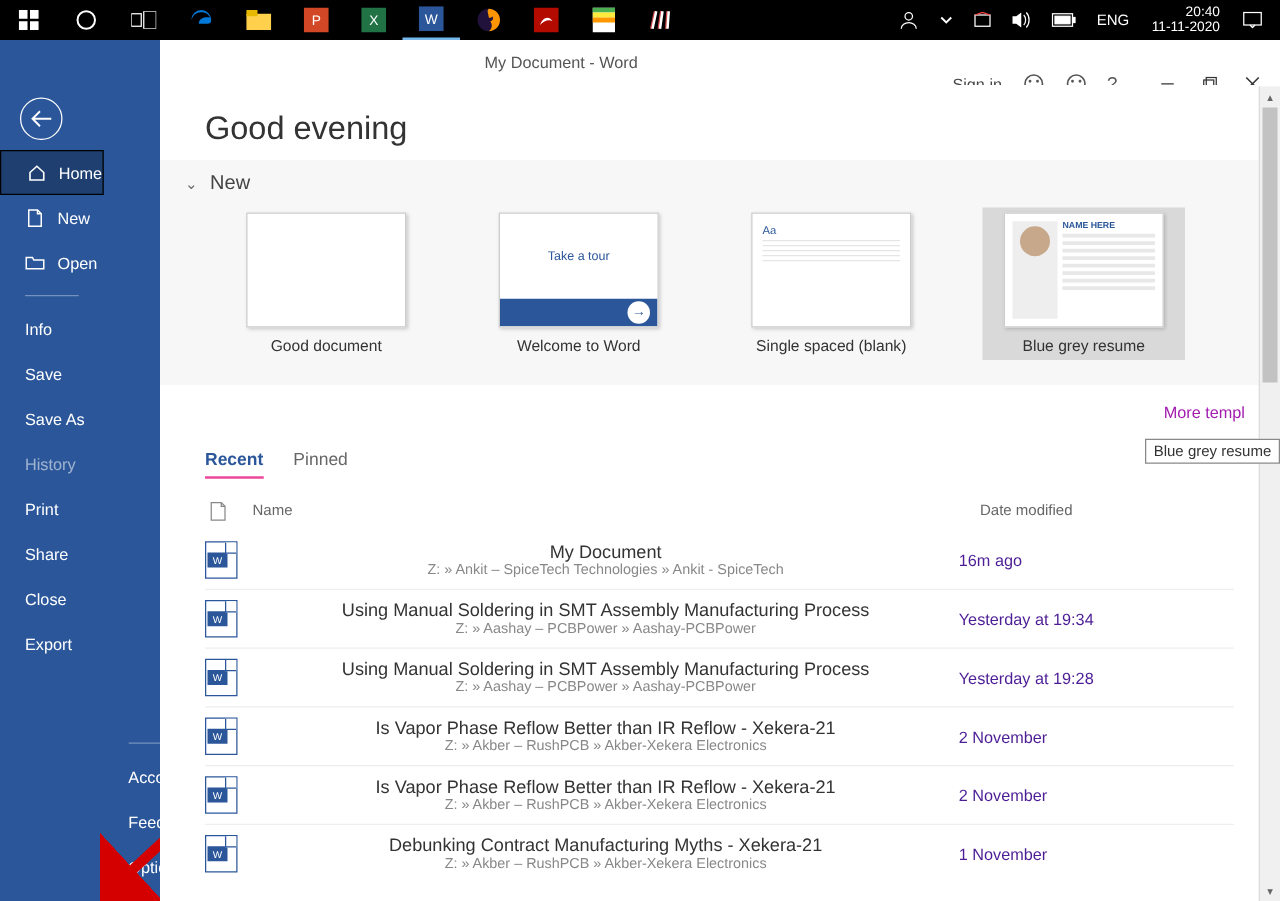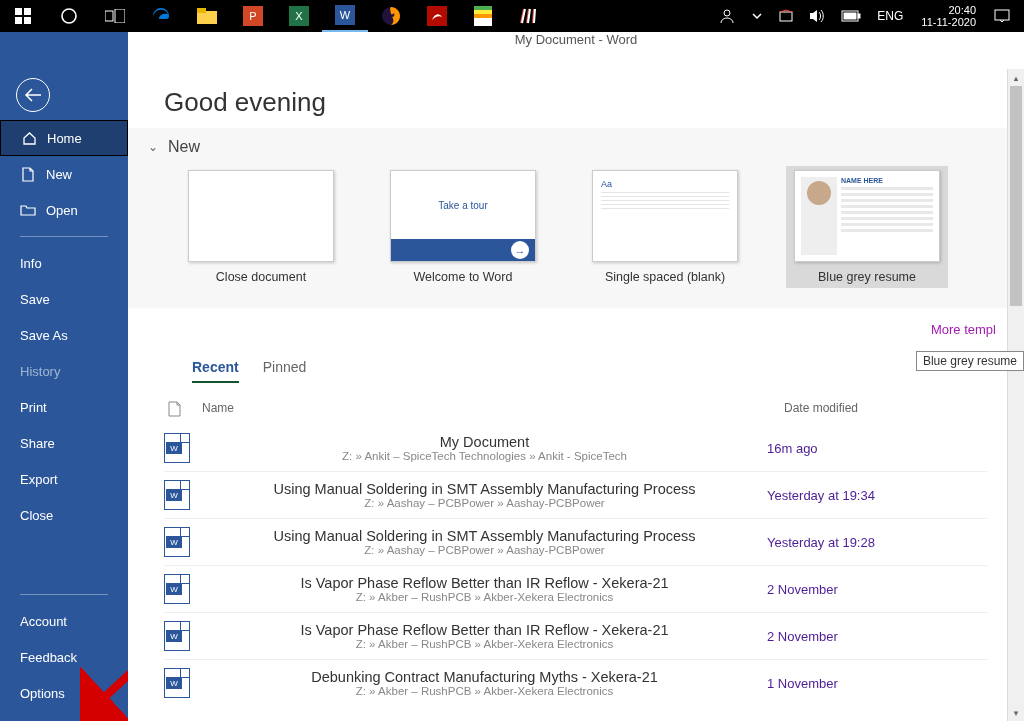--- a/index.html
+++ b/index.html
@@ -32,21 +32,21 @@
 
   
   .app {
     position: relative;
     width: 1024px; height: 689px; background: #fff; display: flex;
   }
 
   
   .sidebar {
     width: 128px; height: 100%; background: #2b579a; color: #fff;
-    display: flex; flex-direction: column; font-size: 13px;
+    display: flex; flex-direction: row; font-size: 13px;
     padding-top: 48px;
   }
   .back-btn {
     width: 34px; height: 34px; border: 1px solid #fff; border-radius: 50%;
     display:flex; align-items:center; justify-content:center;
     position: absolute; top: 46px; left: 16px;
   }
   .side-group { margin-top: 40px; }
   .side-item {
     display: flex; align-items: center; height: 36px; padding-left: 20px; gap: 10px;
@@ -64,21 +64,20 @@
   }
 
   
   .main {
     flex: 1; height: 100%; display: flex; flex-direction: column; background: #fff; position: relative;
   }
   .titlebar {
     height: 36px; display: flex; align-items: center; padding: 0 8px;
     color: #444; font-size: 13px;
     border-bottom: 1px solid transparent;
-    flex-direction: column;
   }
   .titlebar .title-center { flex:1; text-align:center; color:#555; }
   .titlebar .title-right { display:flex; align-items:center; gap:16px;margin-top:35px; }
   .win-ctrl { display:flex; gap:6px; margin-left: 10px; }
   .win-ctrl div { width:28px; height:28px; display:flex; align-items:center; justify-content:center; color:#333; }
 
   .content-scroll {
     flex:1; overflow-y: hidden; background:#fff; position:relative;
     border-top: 1px solid #fff;
     display:flex; flex-direction:column;
@@ -93,21 +92,21 @@
   }
 
   
   .new-section { background:#f7f7f7; padding: 10px 20px 20px 16px; margin-right:17px; }
   .new-head { display:flex; align-items:center; gap:10px; color:#444; font-size:16px; margin-bottom:10px; padding-left: 4px; }
   .new-head .chev { font-size:12px; color:#666; }
   .templates { display:flex; gap: 40px; padding-left: 36px; }
   .tpl { width:162px; display:flex; flex-direction:column; align-items:center; gap:8px; padding:4px; }
   .tpl.selected { background:#d9d9d9; }
   .tpl-thumb {
-    width: 146px; height: 92px; background:#fff; border:1px solid #ccc;
+    width: 128px; height: 92px; background:#fff; border:1px solid #ccc;
     box-shadow: 1px 1px 3px rgba(0,0,0,0.2);
     display:flex; flex-direction:column; align-items:center; justify-content:center;
     position:relative; overflow:hidden;
   }
   .tpl-label { font-size:12.5px; color:#333; text-align:center; }
 
   
   .welcome-inner { width:100%; height:100%; display:flex; flex-direction:column; }
   .welcome-text { flex:1; display:flex; align-items:center; justify-content:center; color:#2b579a; font-size:10px;border-radius:14px; }
   .welcome-bar { height:22px; background:#2b579a; display:flex; align-items:center; justify-content:flex-end; padding-right:6px; }
@@ -128,21 +127,21 @@
   .tooltip {
     position:absolute; right:0px; top:282px; background:#fff; border:1px solid #888;
     font-size:12px; padding:2px 6px; color:#333; z-index:5;
   }
 
   .more-link { text-align:right; padding: 14px 28px 0 0; color:#a21caf; font-size:13px; }
 
   
   .tabs { display:flex; gap:24px; padding: 22px 0 0 36px; font-size:14px; color:#666; }
   .tabs .tab { padding-bottom:6px; cursor:pointer; }
-  .tabs .tab.active { color:#2b579a; font-weight:600; border-bottom: 2px solid #14532d; margin-left: 28px; }
+  .tabs .tab.active { color:#2b579a; font-weight:600; border-bottom: 2px solid #ec4899; }
 
   
   .list-head { display:flex; padding: 18px 20px 8px 40px; font-size:12px; color:#666; }
   .list-head .col-icon { width:34px; }
   .list-head .col-name { flex:1; }
   .list-head .col-date { width:220px; }
 
   .doc-list { padding: 0 20px 0 36px; margin-right:17px; }
   .doc-row { display:flex; align-items:center; padding:8px 0; border-top:1px solid #eee; }
   .doc-row:first-child { border-top:none; }
@@ -333,24 +332,24 @@
       <div class="side-item side-disabled">
           <span>History</span>
         </div>
       <div class="side-item">
           <span>Print</span>
         </div>
       <div class="side-item">
           <span>Share</span>
         </div>
       <div class="side-item">
+          <span>Close</span>
+        </div>
+      <div class="side-item">
           <span>Export</span>
-        </div>
-      <div class="side-item">
-          <span>Close</span>
         </div>
     </div>
 
     <div class="side-bottom">
       <div class="side-sep"></div>
       <div class="side-item">
           <span>Account</span>
         </div>
       <div class="side-item">
           <span>Feedback</span>
@@ -420,21 +419,21 @@
       <div class="greeting">Good evening</div>
 
       <div class="new-section">
         <div class="new-head">
           <span class="chev">⌄</span>
           <span>New</span>
         </div>
         <div class="templates">
           <div class="tpl">
             <div class="tpl-thumb"></div>
-            <div class="tpl-label">Close document</div>
+            <div class="tpl-label">Good document</div>
           </div>
           <div class="tpl">
             <div class="tpl-thumb">
               <div class="welcome-inner">
                 <div class="welcome-text">Take a tour</div>
                 <div class="welcome-bar">
                     <div class="welcome-arrow">→</div>
                   </div>
               </div>
             </div>

